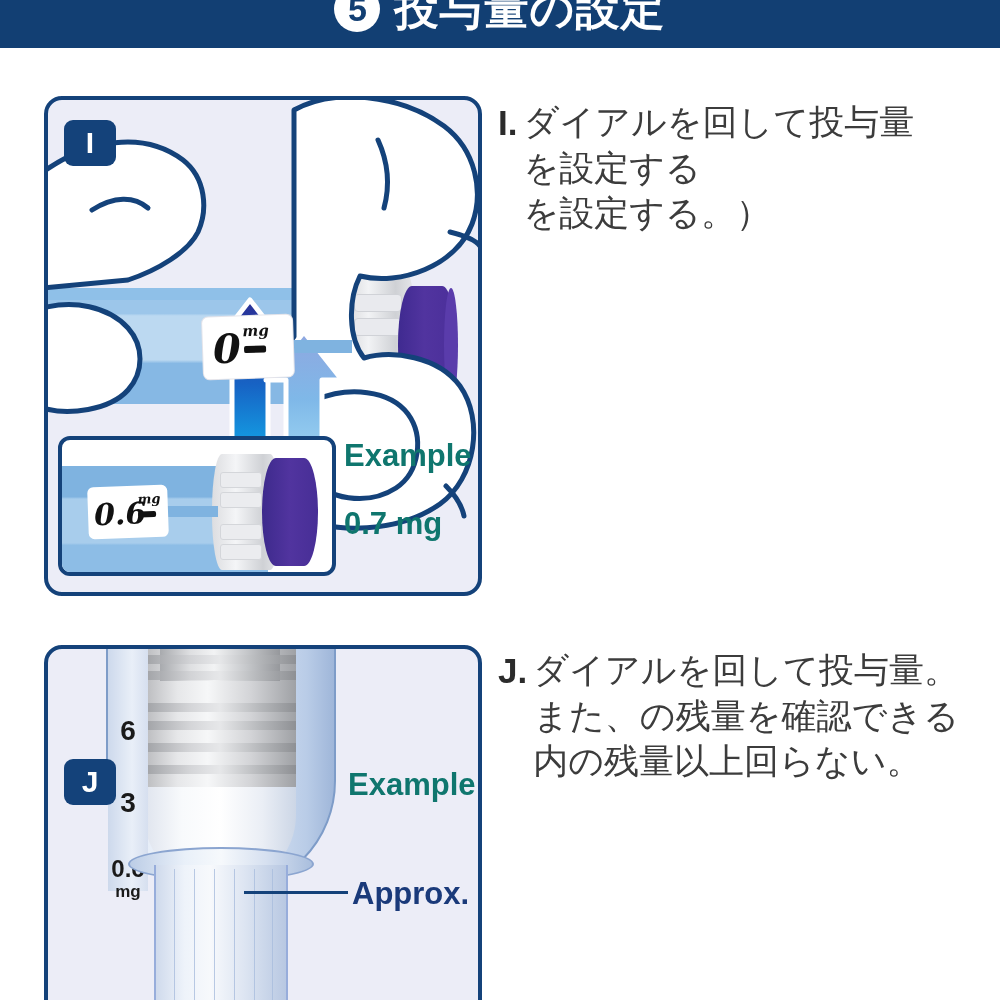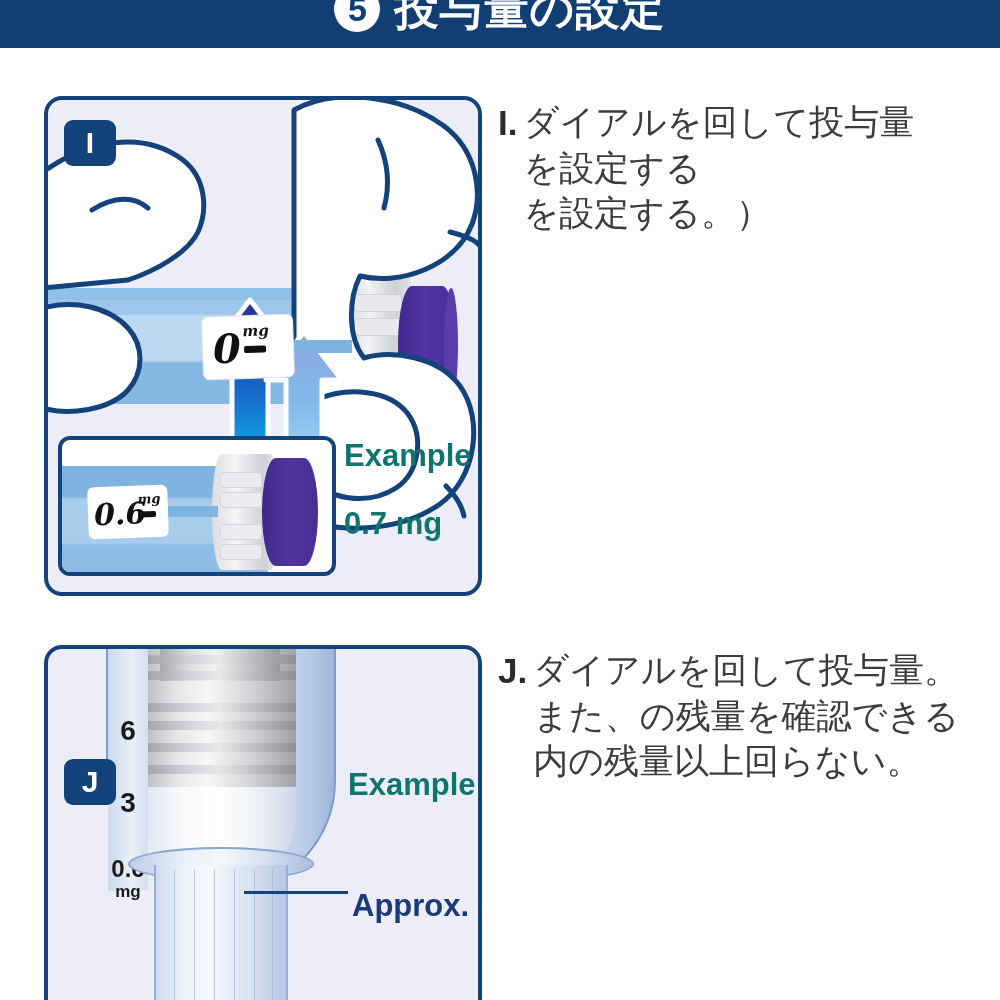--- a/index.html
+++ b/index.html
@@ -380,21 +380,21 @@
       <div class="cap-rib" style="left:78px;"></div>
       <div class="cap-rib" style="left:98px;"></div>
       <div class="cap-rib" style="left:116px;"></div>
     </div>
 
     <div class="leader" style="left:196px;top:242px;width:104px;"></div>
   </div>
 
   <div class="example-label" style="left:300px;top:120px;font-size:31px;">Example</div>
 
-  <div class="j-label" style="left:304px;top:240px;font-size:31px;">Approx.</div>
+  <div class="j-label" style="left:304px;top:228px;font-size:31px;">Approx.</div>
 
   <div class="panel-badge" style="left:16px;top:110px;">J</div>
 </div>
 
 <div class="steptext" id="step-i" style="left:498px;top:100px;width:500px;">
   <div class="marker">I.</div>
   <div class="body">
     <div>ダイアルを回して投与量</div>
     <div>を設定する</div>
     <div>を設定する。）</div>

